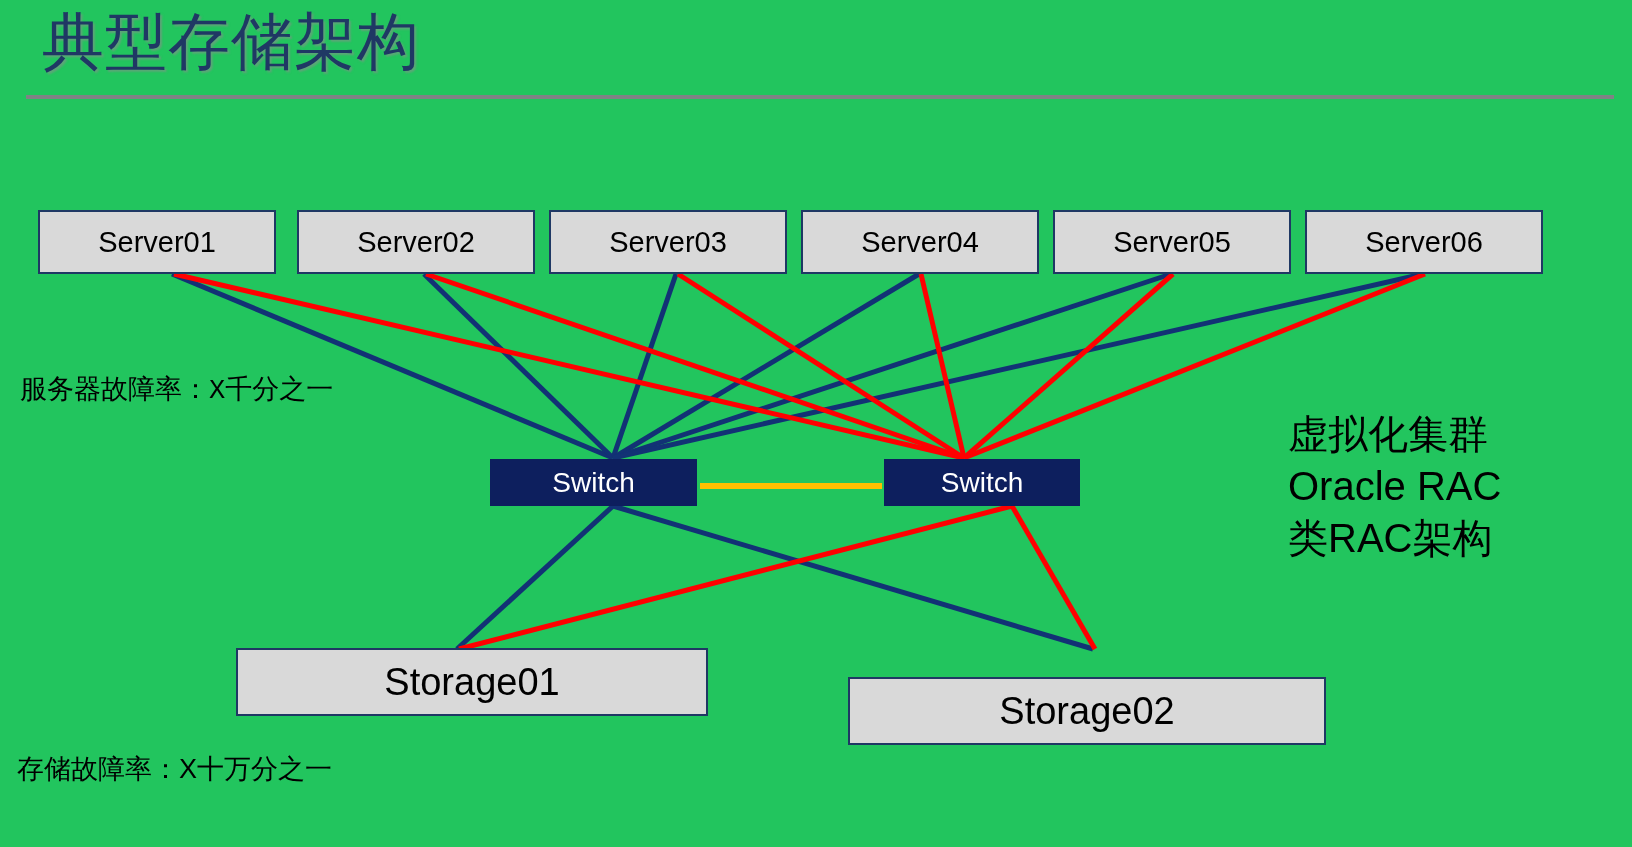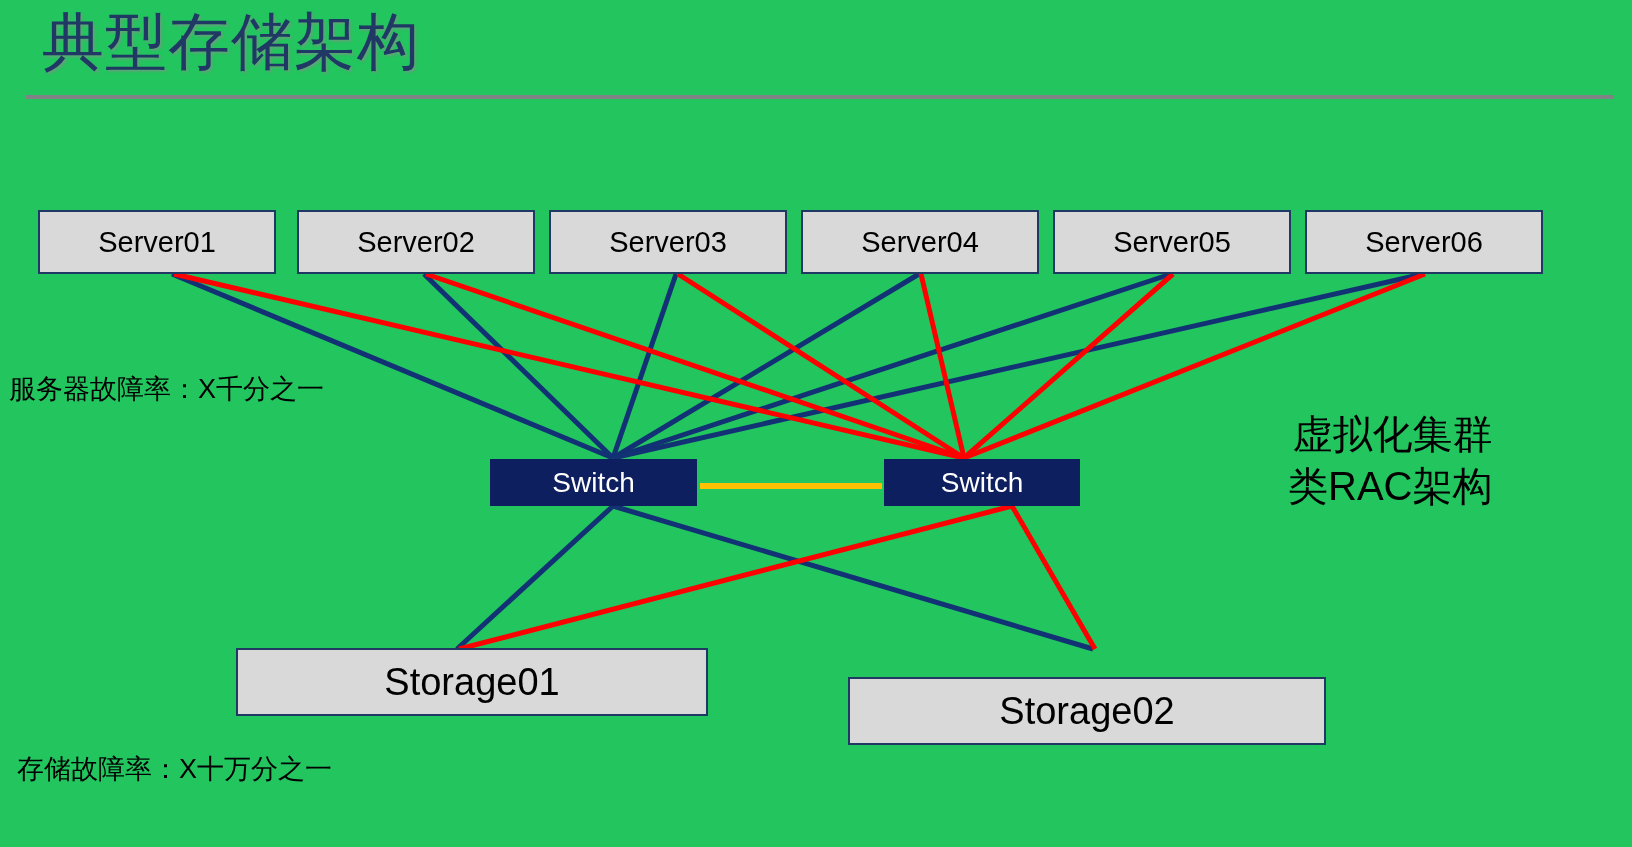--- a/index.html
+++ b/index.html
@@ -84,33 +84,33 @@
     top: 648px;
   }
 
   
   .note {
     position: absolute;
     font-size: 27px;
     color: #000000;
     white-space: nowrap;
   }
-  #note-server  { left: 9px;  top: 371px; }
+  #note-server  { left: 20px;  top: 371px; font-family: Liberation Mono, monospace; }
   #note-storage { left: 4px;  top: 751px; margin-left: 13px; }
 
   #cluster-note {
     position: absolute;
     left: 1288px;
     top: 408px;
     font-size: 40px;
     line-height: 52px;
     color: #000000;
     white-space: nowrap;
   }
-  #cluster-note div { display: block; text-align: right; }
+  #cluster-note div { display: block; }
 </style>
 </head>
 <body>
 
 <div id="slide">
 
   <div id="title">典型存储架构</div>
   <div id="title-rule"></div>
 
   <svg id="wires" viewBox="0 0 1632 847" width="1632" height="847">
@@ -174,16 +174,17 @@
   </div>
   <div class="node storage" style="left:848px;width:478px;margin-top:29px;">
     <span>Storage02</span>
   </div>
 
   <div class="note" id="note-server">服务器故障率：X千分之一</div>
   <div class="note" id="note-storage">存储故障率：X十万分之一</div>
 
   <div id="cluster-note">
     <div>虚拟化集群</div>
+    <div>Oracle RAC</div>
     <div>类RAC架构</div>
   </div>
 
 </div>
 
 </body></html>

